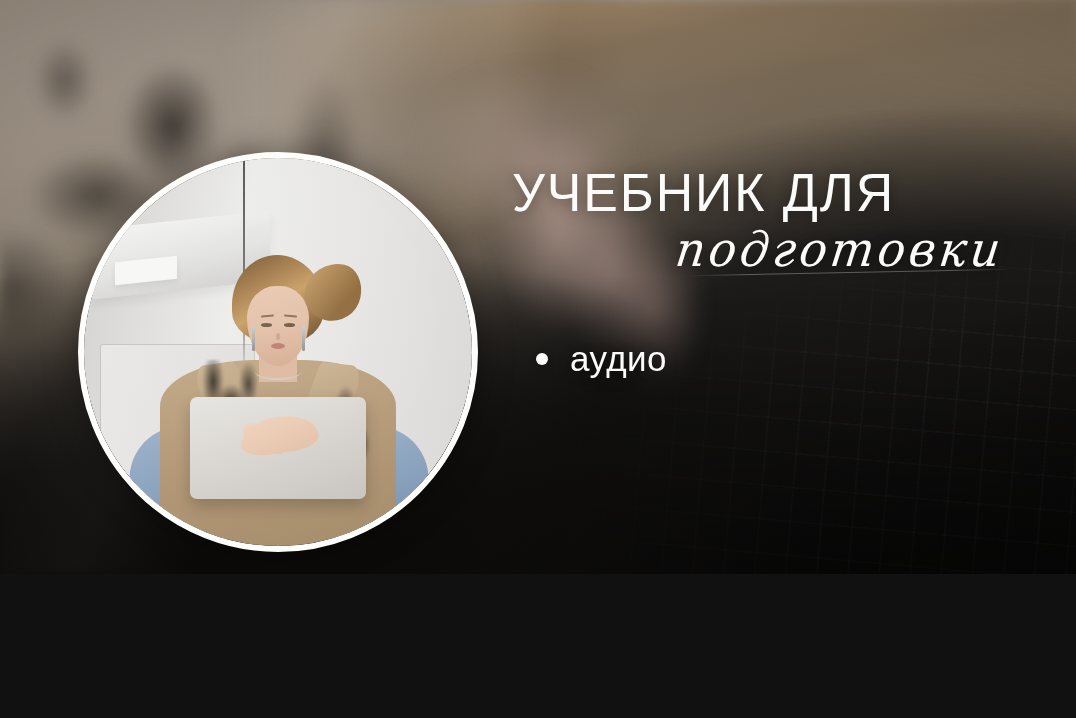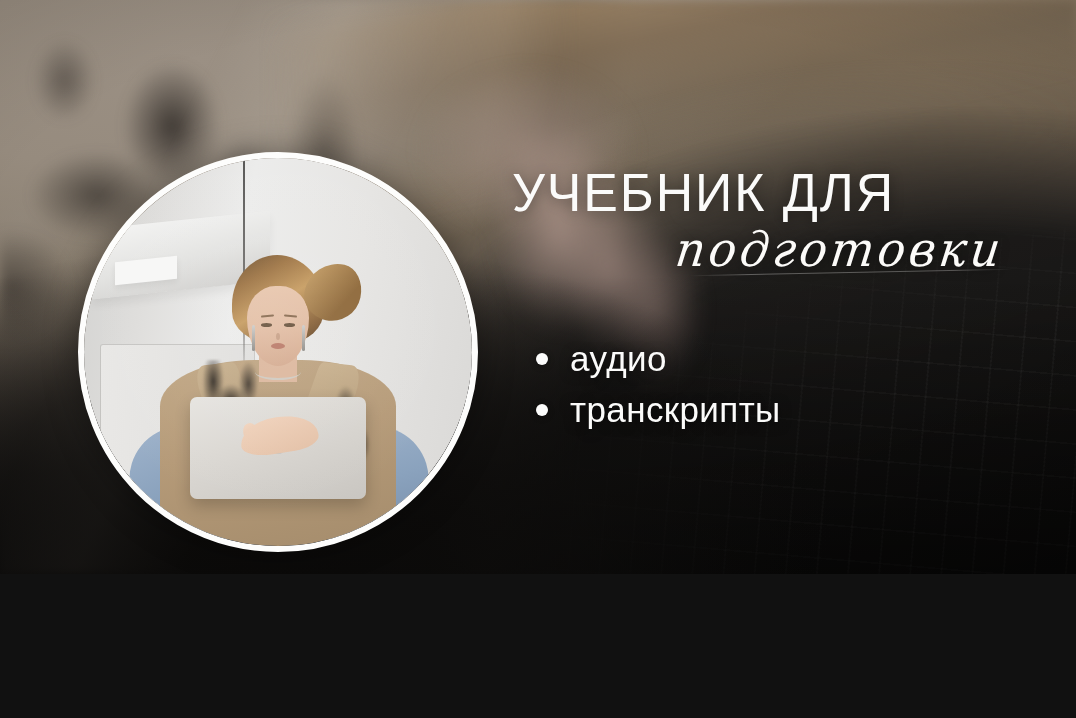--- a/index.html
+++ b/index.html
@@ -383,19 +383,15 @@
   <div class="headline">УЧЕБНИК ДЛЯ</div>
 
   <div class="script">подготовки</div>
   <div class="script-underline"></div>
 
   <ul class="bullets">
     <li>
       <span class="dot"></span>
       <span class="bullet-text">аудио</span>
     </li>
-    <li>
-      <span class="dot"></span>
-      <span class="bullet-text">транскрипты</span>
-    </li>
   </ul>
 
 </div>
 
 </body></html>

